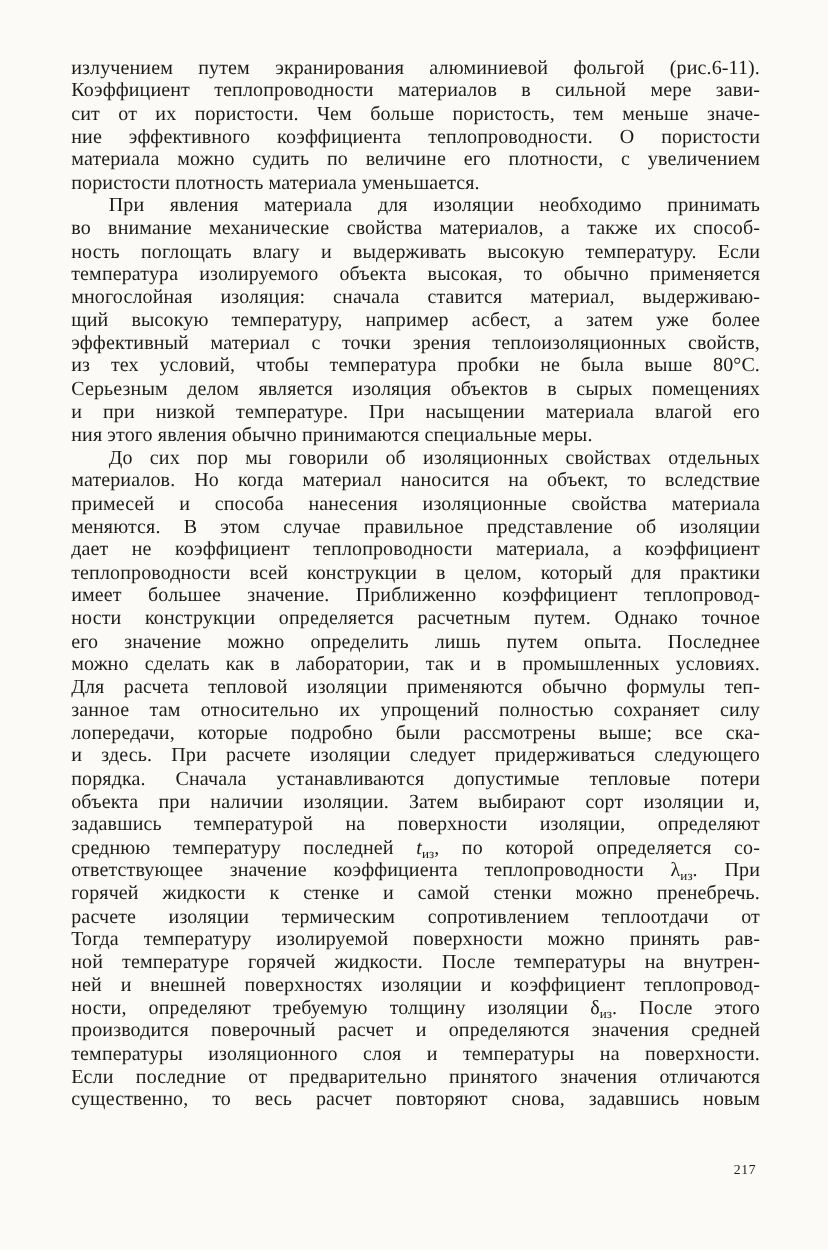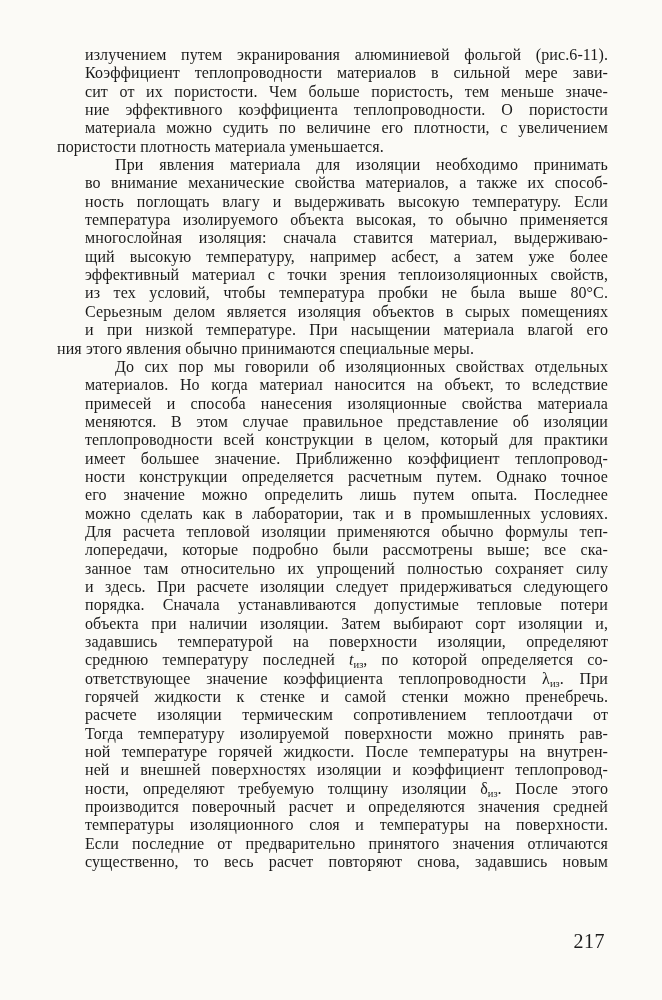--- a/index.html
+++ b/index.html
@@ -27,38 +27,37 @@
     font-size: 16px;
     line-height: 18.35px;
     height: 18.35px;
     letter-spacing: 0.1px;
     text-align: left;
     overflow: visible;
   }
   .line.j {
     text-align: justify;
     text-align-last: justify;
-    margin-left: 28px;
     -moz-text-align-last: justify;
   }
   .line.ind { text-indent: 30px; }
   .line sub {
     font-size: 10.5px;
     line-height: 0;
     vertical-align: -3px;
     letter-spacing: 0;
   }
   .line i { font-style: italic; }
   .page-number {
     position: absolute;
     left: 57px;
     top: 930px;
     width: 548px;
     text-align: right;
-    font-size: 20px;
+    font-size: 11px;
     letter-spacing: 0.5px;
     color: #1b1b1b;
   }
 </style>
 </head>
 <body>
 
 <div class="page">
   <main class="text-column">
       <div class="paragraph">
@@ -80,28 +79,29 @@
         <div class="line j">из тех условий, чтобы температура пробки не была выше  80°С.</div>
         <div class="line j">Серьезным делом является изоляция объектов в сырых помещениях</div>
         <div class="line j">и при низкой температуре. При насыщении материала влагой его</div>
         <div class="line">ния этого явления обычно принимаются специальные меры.</div>
       </div>
       <div class="paragraph">
         <div class="line j ind">До сих пор мы говорили об изоляционных свойствах отдельных</div>
         <div class="line j">материалов. Но когда материал наносится на объект, то вследствие</div>
         <div class="line j">примесей и способа нанесения изоляционные свойства материала</div>
         <div class="line j">меняются. В этом случае правильное представление об изоляции</div>
+        <div class="line j">дает не коэффициент теплопроводности материала, а коэффициент</div>
         <div class="line j">теплопроводности всей конструкции в целом, который для практики</div>
         <div class="line j">имеет большее значение. Приближенно коэффициент теплопровод-</div>
         <div class="line j">ности конструкции определяется расчетным путем. Однако точное</div>
         <div class="line j">его значение можно определить лишь путем опыта. Последнее</div>
         <div class="line j">можно сделать как в лаборатории, так и в промышленных условиях.</div>
         <div class="line j">Для расчета тепловой изоляции применяются обычно формулы теп-</div>
+        <div class="line j">занное там относительно их упрощений полностью сохраняет силу</div>
         <div class="line j">лопередачи, которые подробно были рассмотрены выше; все ска-</div>
-        <div class="line j">занное там относительно их упрощений полностью сохраняет силу</div>
         <div class="line j">и здесь. При расчете изоляции следует придерживаться следующего</div>
         <div class="line j">порядка. Сначала устанавливаются допустимые тепловые потери</div>
         <div class="line j">объекта при наличии изоляции. Затем выбирают сорт изоляции и,</div>
         <div class="line j">задавшись температурой на поверхности изоляции, определяют</div>
         <div class="line j">среднюю температуру последней <i>t</i><sub>из</sub>, по которой определяется со-</div>
         <div class="line j">ответствующее значение коэффициента теплопроводности λ<sub>из</sub>. При</div>
         <div class="line j">горячей жидкости к стенке и самой стенки можно пренебречь.</div>
         <div class="line j">расчете изоляции термическим сопротивлением теплоотдачи от</div>
         <div class="line j">Тогда температуру изолируемой поверхности можно принять рав-</div>
         <div class="line j">ной температуре горячей жидкости. После температуры на внутрен-</div>

